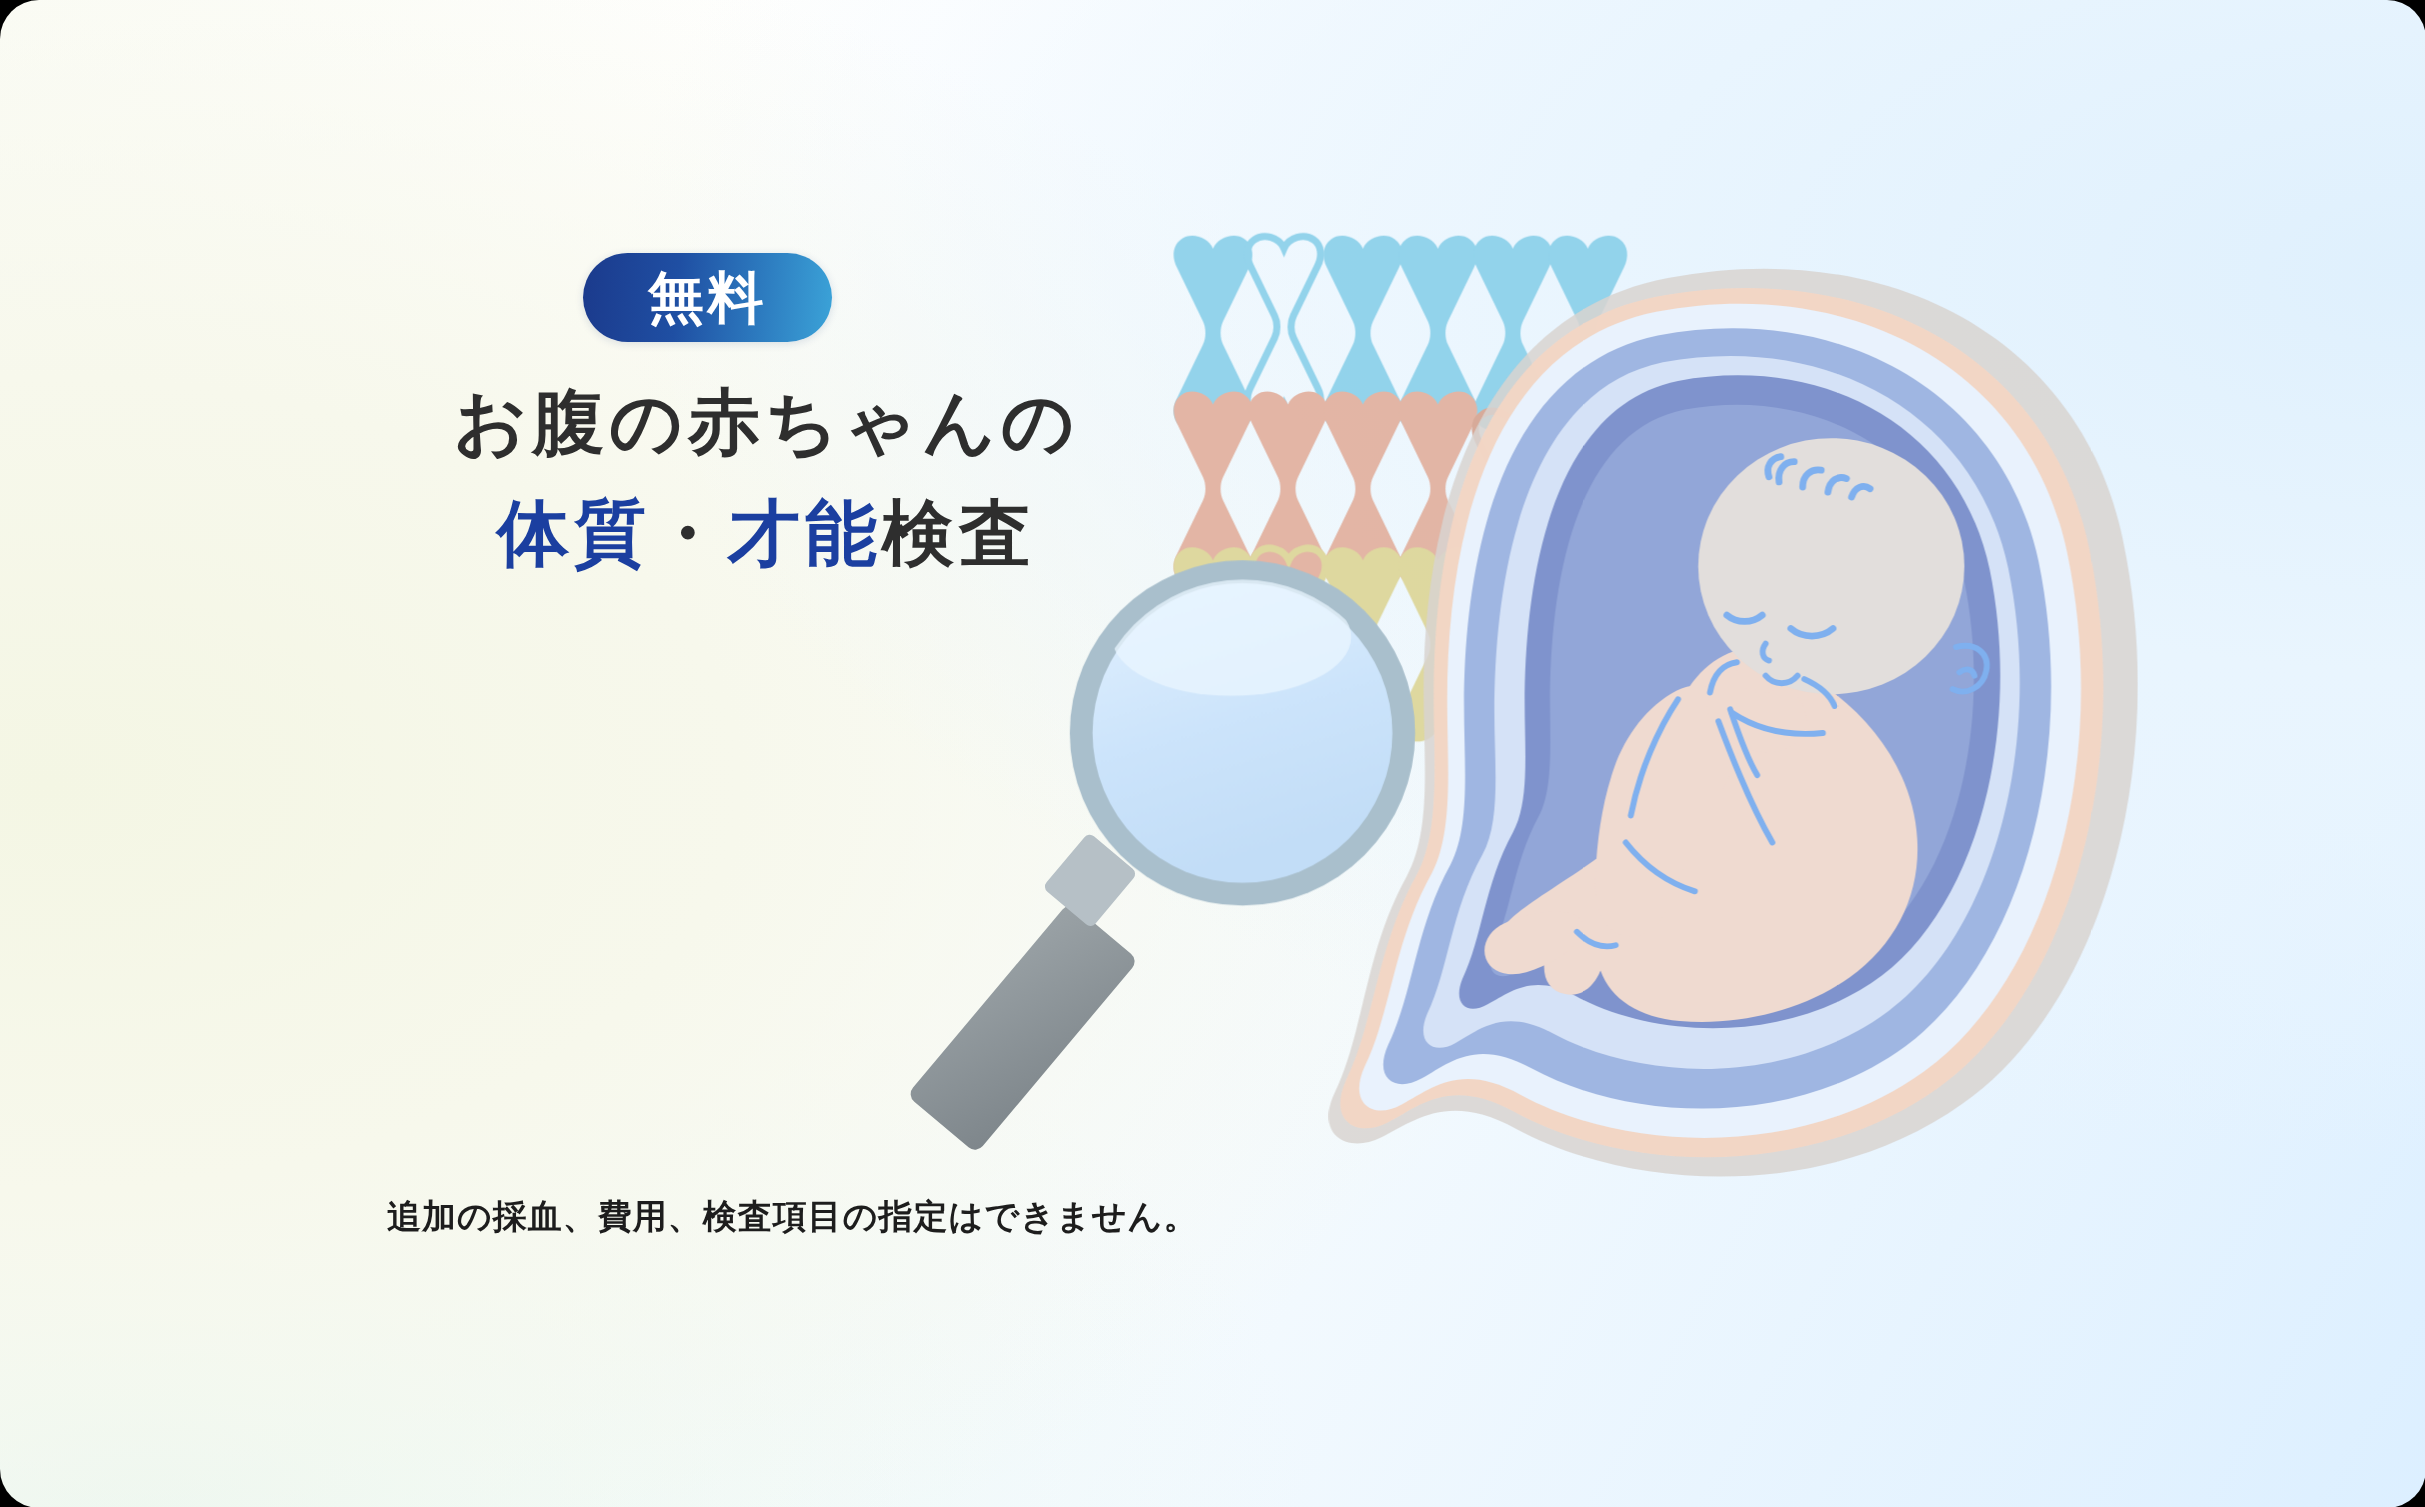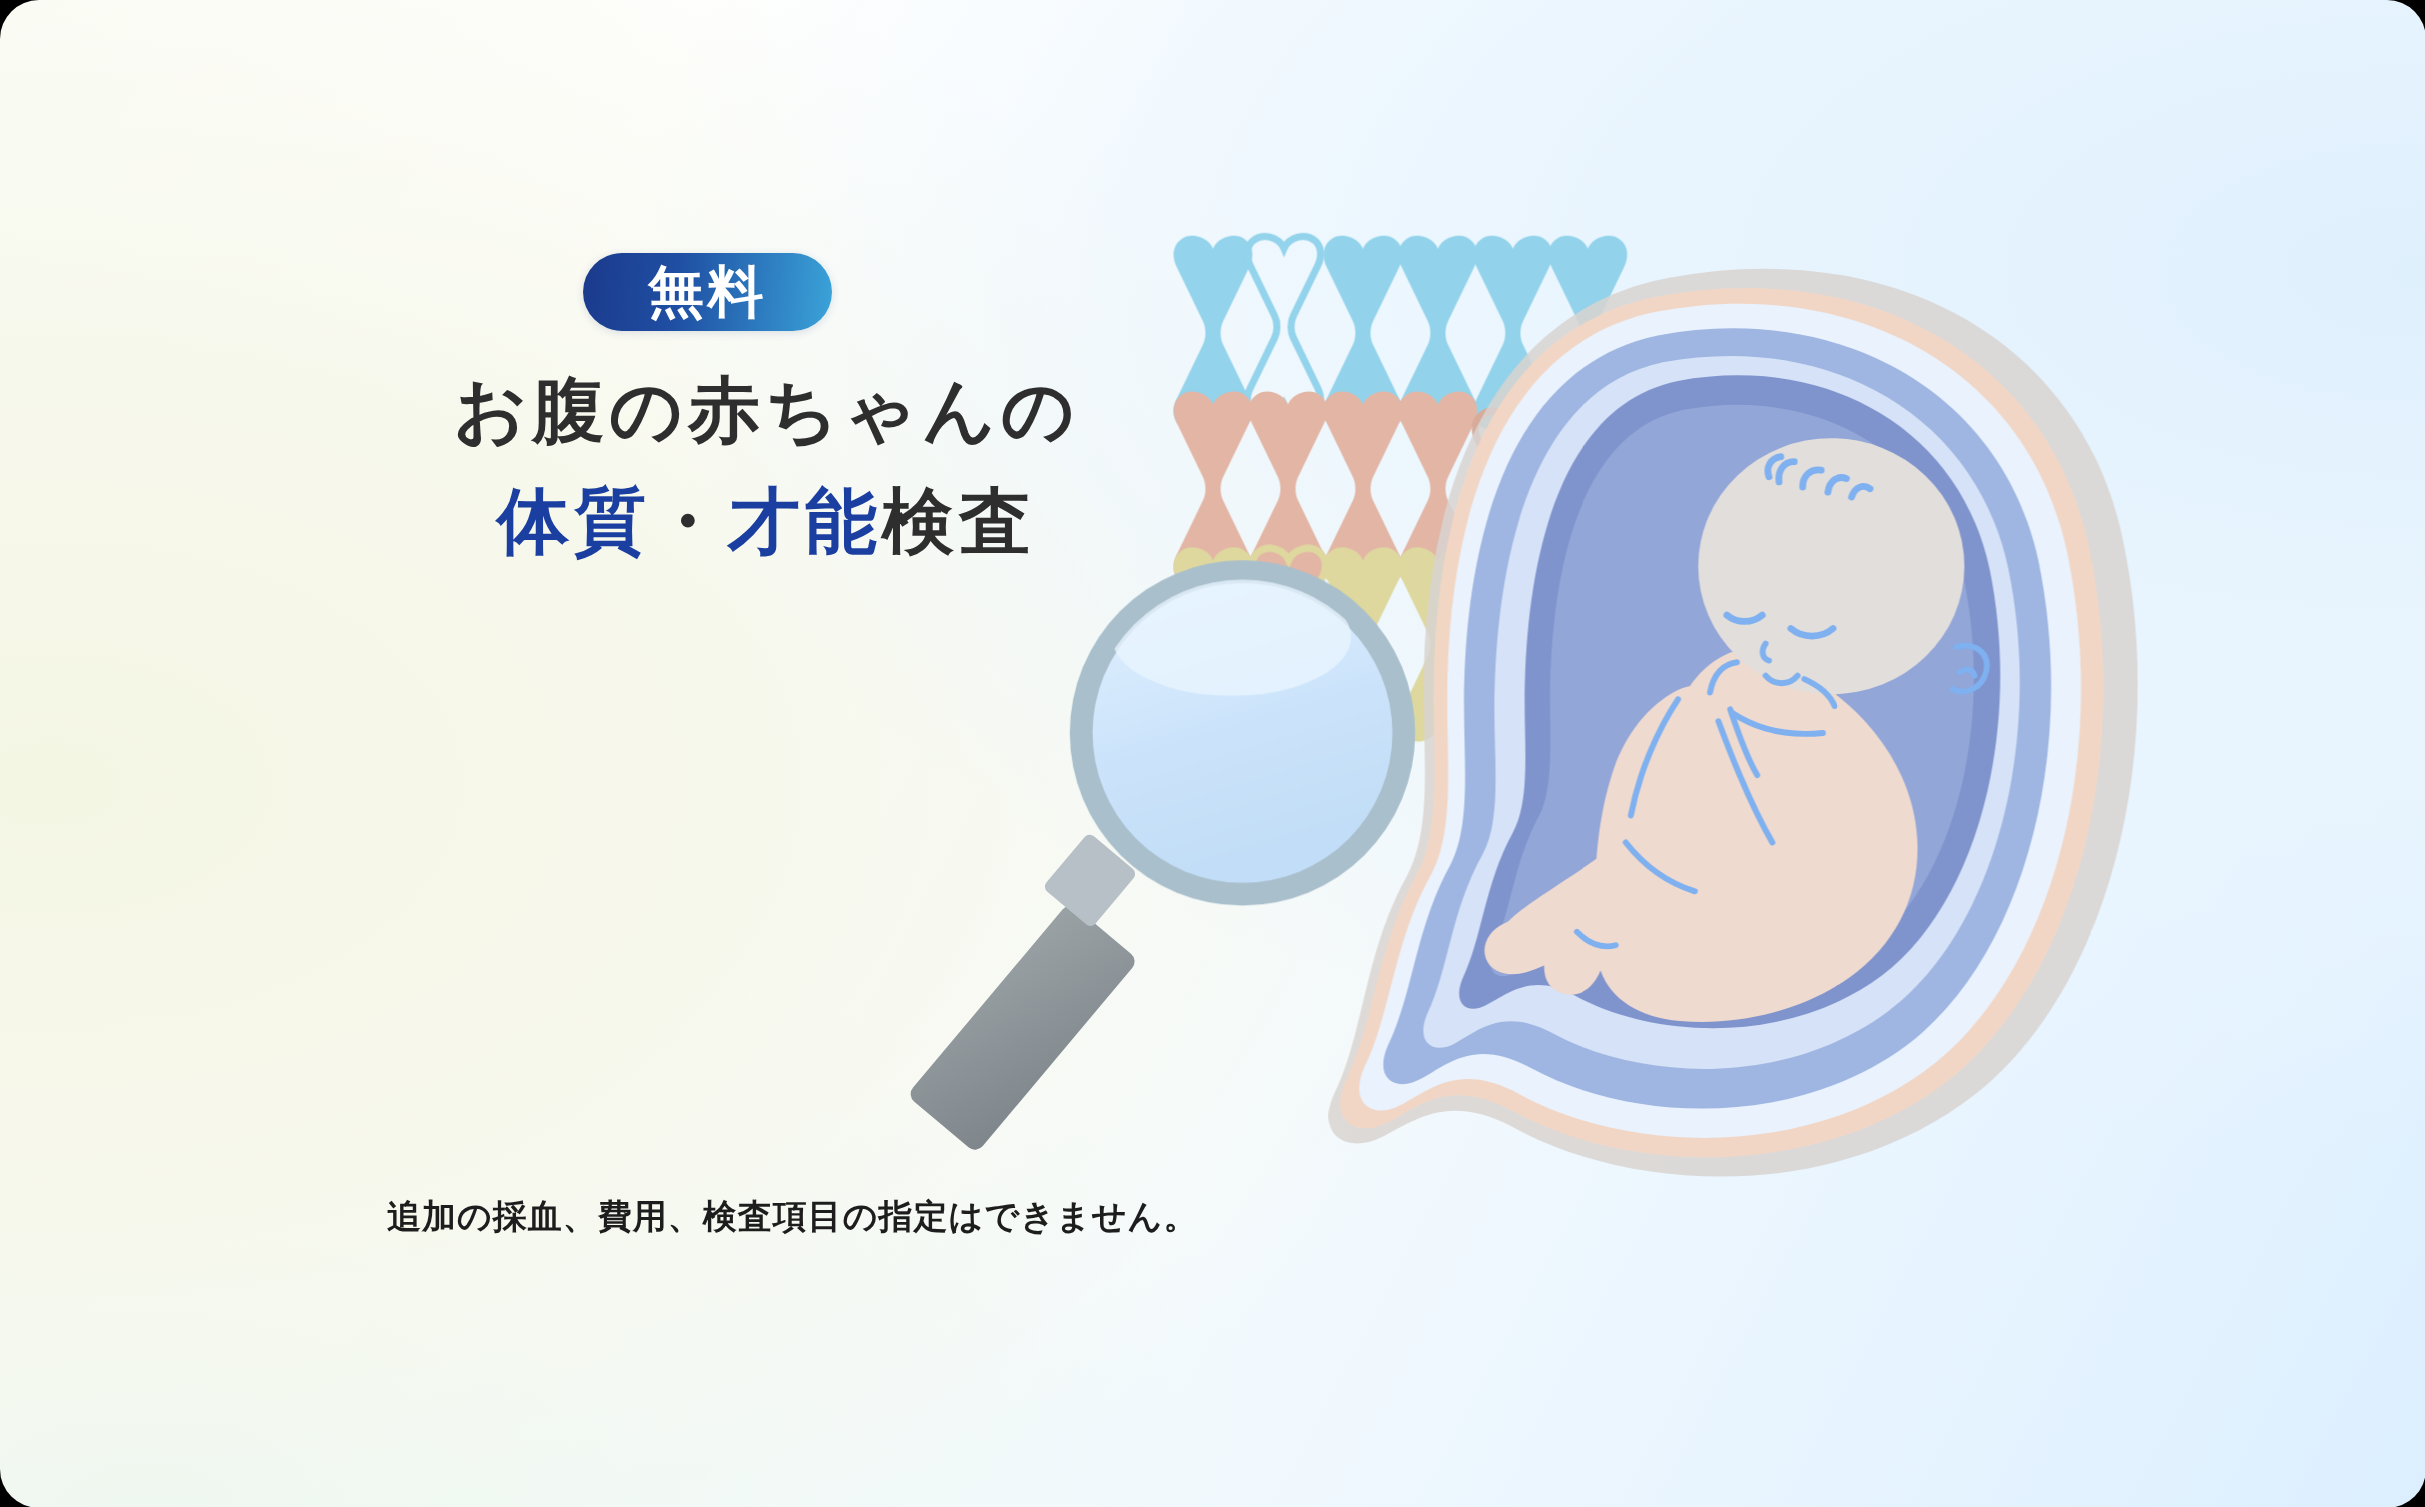--- a/index.html
+++ b/index.html
@@ -42,42 +42,42 @@
     top: 253px;
     width: 809px;
   }
 
   .badge {
     display: inline-flex;
     align-items: center;
     justify-content: center;
     margin-left: 221px;
     width: 249px;
-    height: 78px;
+    height: 89px;
     border-radius: 50px;
     background: linear-gradient(95deg, #1b3a8c 0%, #1f4fa3 38%, #2d7cc0 72%, #3ba3d8 100%);
     color: #ffffff;
     font-size: 56px;
     font-weight: 700;
     letter-spacing: 3.4px;
     line-height: 1;
     box-shadow: 0 1.7px 8.4px rgba(20,50,120,0.14);
     font-family: "DejaVu Sans", "Liberation Sans", sans-serif;
   }
 
   .title-line {
     margin-top: 29px;
     font-size: 72px;
     font-weight: 700;
     letter-spacing: 5px;
     line-height: 1.42;
     color: #2e2e2e;
     text-align: center;
     white-space: nowrap;
-    font-family: Liberation Serif, serif;
+    font-family: Liberation Sans, sans-serif;
   }
   .title-line.second { margin-top: 8.4px; }
   .accent { color: #1b3fa0; text-align: right; }
 
   
   #body-copy {
     position: absolute;
     left: 387px;
     top: 1183px;
     width: 1769px;

